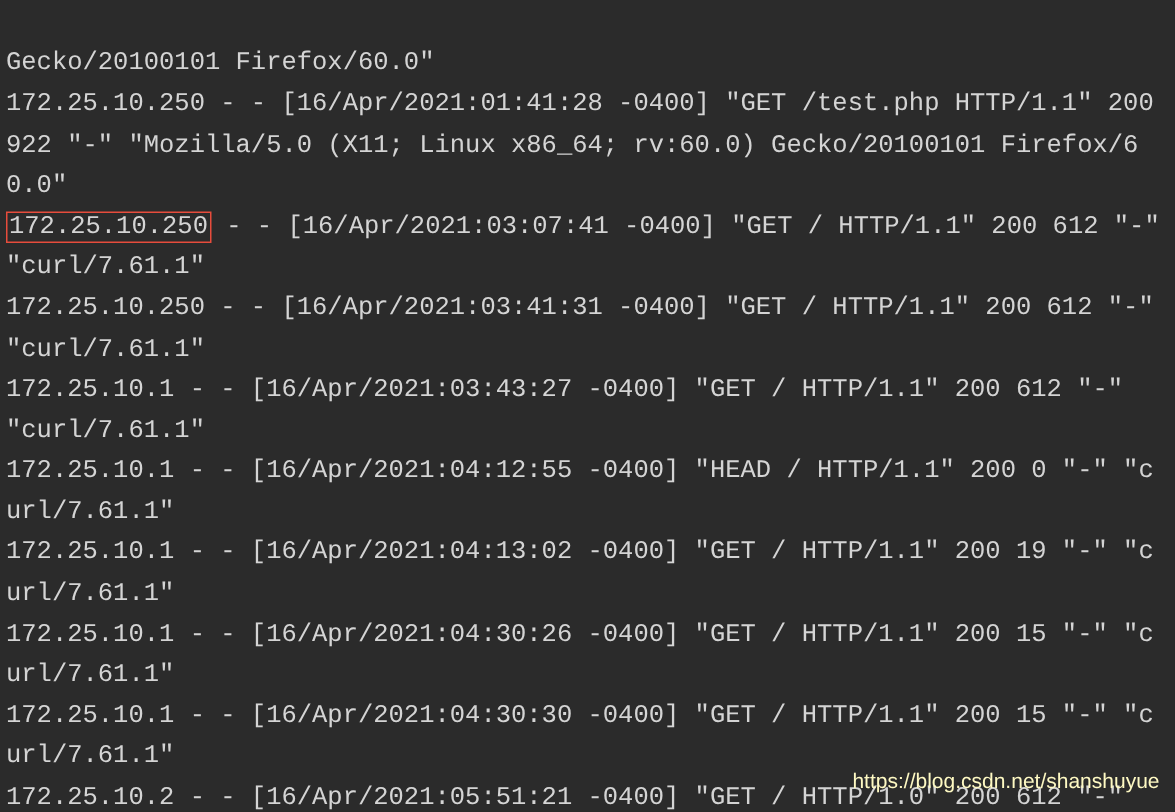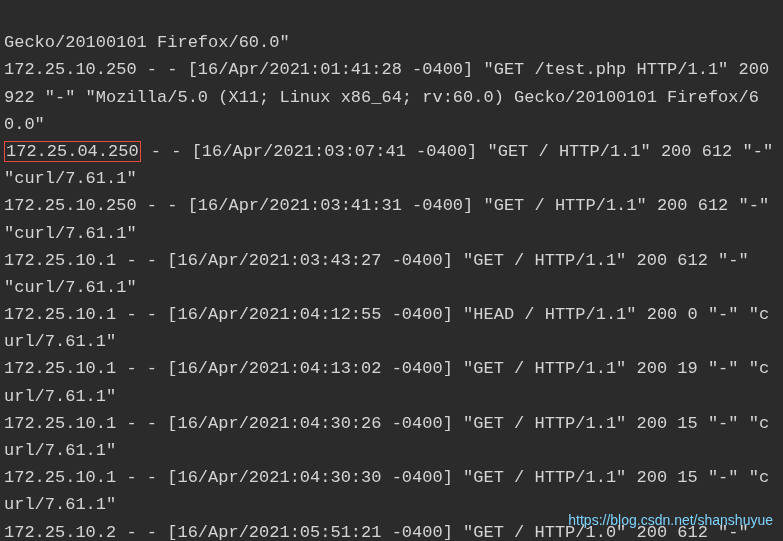--- a/index.html
+++ b/index.html
@@ -22,32 +22,32 @@
   }
   .highlight-box {
     border: 1px solid #e74c3c;
     display: inline;
     padding: 0 1px;
   }
   .watermark {
     position: absolute;
     bottom: 10px;
     right: 10px;
-    color: #7dd3fc;
+    color: #fef9c3;
     font-family: Arial, sans-serif;
     font-size: 14px;
   }
 </style>
 </head>
 <body>
 
 <div class="terminal">
 <span>Gecko/20100101 Firefox/60.0"</span>
 <span>172.25.10.250 - - [16/Apr/2021:01:41:28 -0400] "GET /test.php HTTP/1.1" 200 922 "-" "Mozilla/5.0 (X11; Linux x86_64; rv:60.0) Gecko/20100101 Firefox/60.0"</span>
-<span class="highlight-box">172.25.04.250</span><span> - - [16/Apr/2021:03:07:41 -0400] "GET / HTTP/1.1" 200 612 "-" "curl/7.61.1"</span>
+<span class="highlight-box">172.25.10.250</span><span> - - [16/Apr/2021:03:07:41 -0400] "GET / HTTP/1.1" 200 612 "-" "curl/7.61.1"</span>
 <span>172.25.10.250 - - [16/Apr/2021:03:41:31 -0400] "GET / HTTP/1.1" 200 612 "-" "curl/7.61.1"</span>
 <span>172.25.10.1 - - [16/Apr/2021:03:43:27 -0400] "GET / HTTP/1.1" 200 612 "-" "curl/7.61.1"</span>
 <span>172.25.10.1 - - [16/Apr/2021:04:12:55 -0400] "HEAD / HTTP/1.1" 200 0 "-" "curl/7.61.1"</span>
 <span>172.25.10.1 - - [16/Apr/2021:04:13:02 -0400] "GET / HTTP/1.1" 200 19 "-" "curl/7.61.1"</span>
 <span>172.25.10.1 - - [16/Apr/2021:04:30:26 -0400] "GET / HTTP/1.1" 200 15 "-" "curl/7.61.1"</span>
 <span>172.25.10.1 - - [16/Apr/2021:04:30:30 -0400] "GET / HTTP/1.1" 200 15 "-" "curl/7.61.1"</span>
 <span>172.25.10.2 - - [16/Apr/2021:05:51:21 -0400] "GET / HTTP/1.0" 200 612 "-" "curl/7.61.1"</span>
 
 </div>
 

